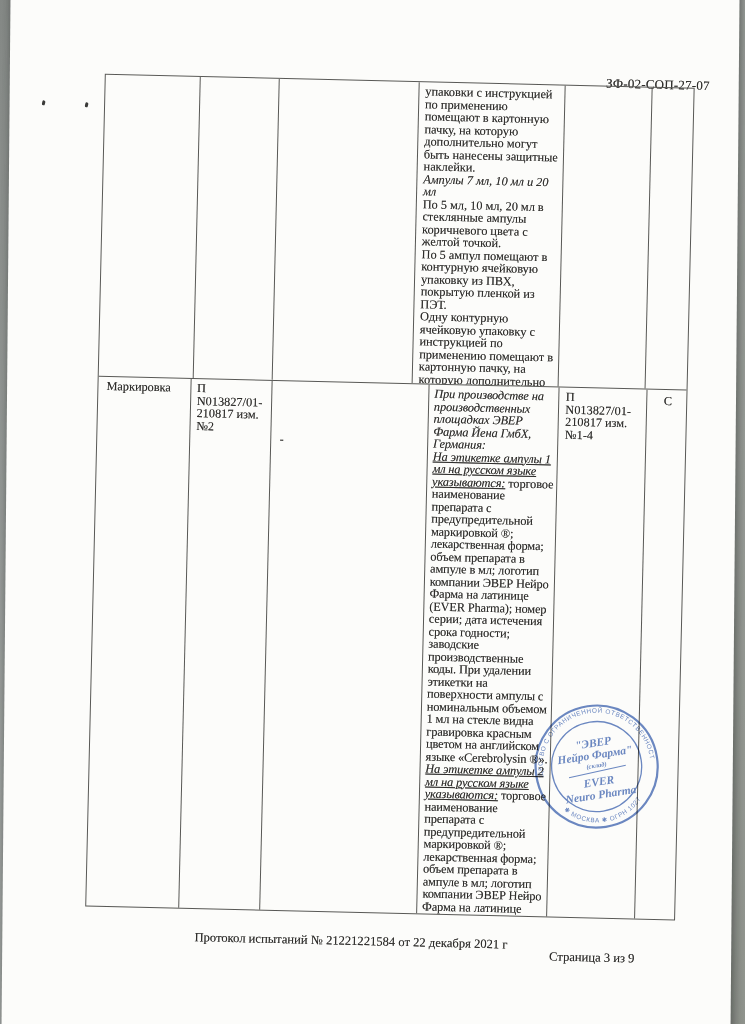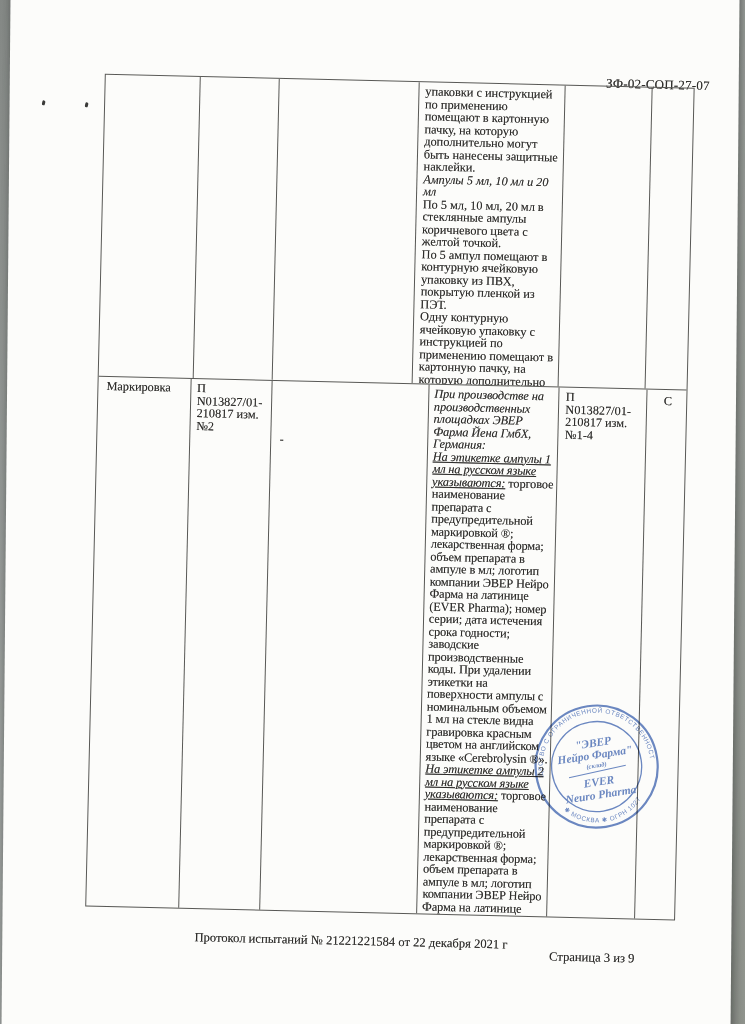--- a/index.html
+++ b/index.html
@@ -77,21 +77,21 @@
 
       <div class="doc-code txt">ЗФ-02-СОП-27-07</div>
 
       <div class="doc-table">
         <div class="trow trow-1">
           <div class="tcell r1c1 txt"></div>
           <div class="tcell r1c2 txt"></div>
           <div class="tcell r1c3 txt"></div>
           <div class="tcell r1c4 txt">
               <div class="para"><span>упаковки с инструкцией по применению помещают в картонную пачку, на которую дополнительно могут быть нанесены защитные наклейки.</span></div>
-              <div class="para"><span class="i">Ампулы 5 мл, 10 мл и 20 мл</span></div>
+              <div class="para"><span class="i">Ампулы 7 мл, 10 мл и 20 мл</span></div>
               <div class="para"><span>По 5 мл, 10 мл, 20 мл в стеклянные ампулы коричневого цвета с желтой точкой.</span></div>
               <div class="para"><span>По 5 ампул помещают в контурную ячейковую упаковку из ПВХ, покрытую пленкой из ПЭТ.</span></div>
               <div class="para"><span>Одну контурную ячейковую упаковку с инструкцией по применению помещают в картонную пачку, на которую дополнительно могут быть нанесены защитные наклейки.</span></div>
             </div>
           <div class="tcell r1c5 txt"></div>
           <div class="tcell r1c6 txt"></div>
         </div>
         <div class="trow trow-2">
           <div class="tcell r2c1 txt">Маркировка</div>
           <div class="tcell r2c2 txt">П N013827/01-210817 изм.№2</div>

